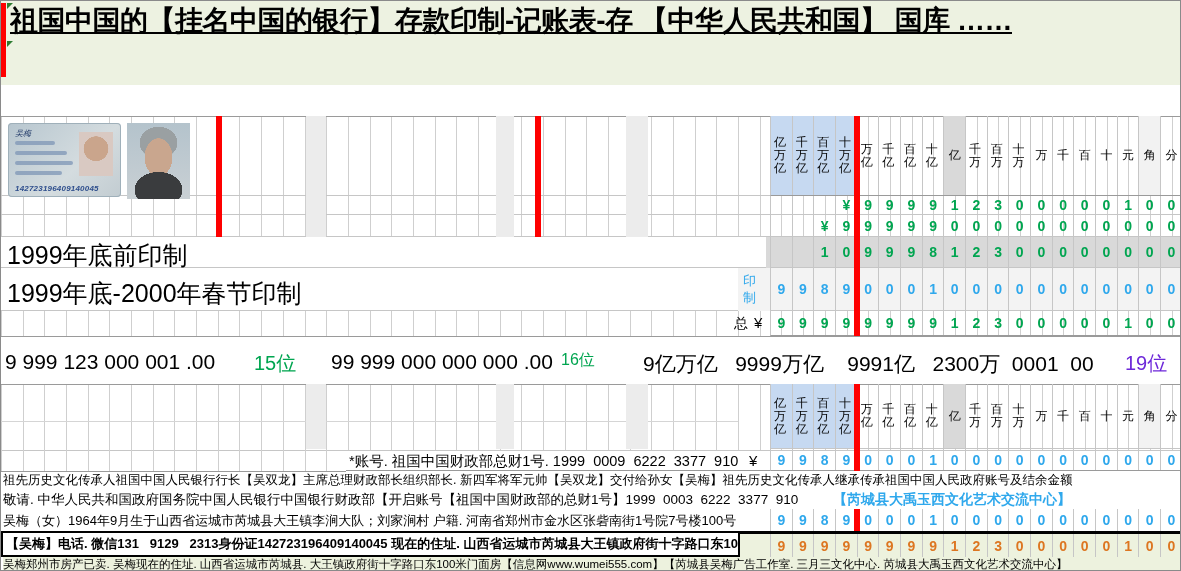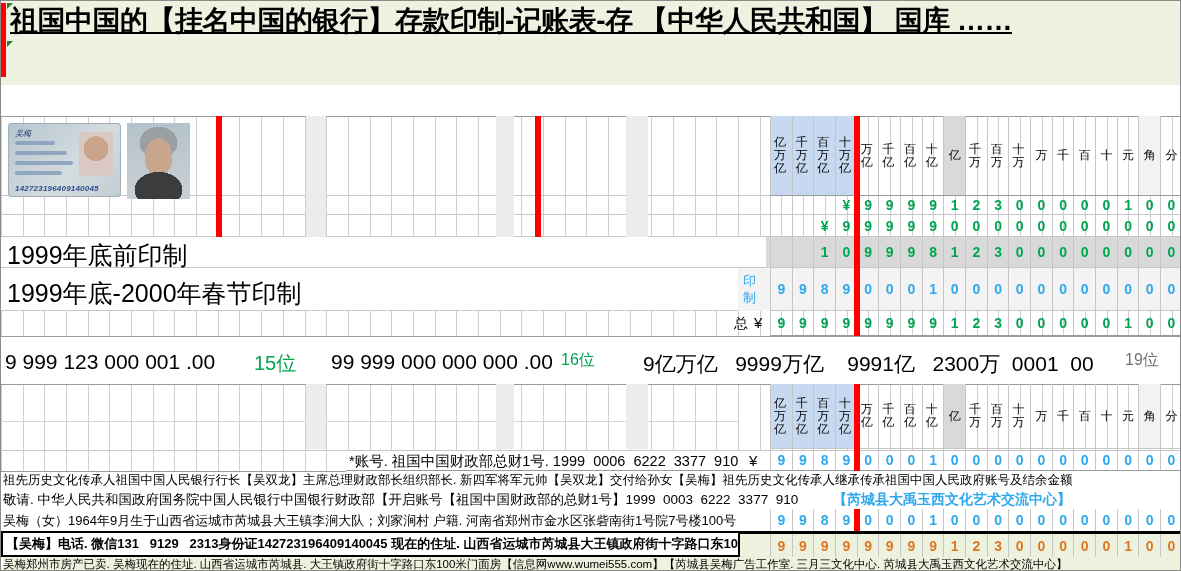--- a/index.html
+++ b/index.html
@@ -221,21 +221,21 @@
 
   <div class="abs redline" style="left:215px;top:115px;height:121px;"></div>
   <div class="abs redline" style="left:534px;top:115px;height:121px;"></div>
   <div class="abs redline" style="left:853px;top:115px;height:220px;"></div>
 
   <div class="abs smalltext" style="left:4px;top:349px;font-size:21px;">9 999 123 000 001 .00</div>
   <div class="abs smalltext" style="left:253px;top:349px;font-size:20px;color:#00a550;">15位</div>
   <div class="abs smalltext" style="left:330px;top:349px;font-size:21px;">99 999 000 000 000 .00</div>
   <div class="abs smalltext" style="left:560px;top:349px;font-size:16px;color:#00a550;">16位</div>
   <div class="abs smalltext" style="left:642px;top:349px;font-size:21px;">9亿万亿   9999万亿    9991亿   2300万  0001  00</div>
-  <div class="abs smalltext" style="left:1124px;top:349px;font-size:16px;color:#737373;">19位</div>
+  <div class="abs smalltext" style="left:1124px;top:349px;font-size:20px;color:#6d28d9;">19位</div>
 
   <div class="abs vgrid" style="left:0;top:383px;width:1181px;height:65px;border-top:1px solid #9a9a9a;border-bottom:1px solid #c6c6c6;"></div>
   <div class="abs" style="left:0;top:420px;width:737px;height:1px;background:#d5d5d5;"></div>
   <div class="abs shadecol" style="left:305px;top:383px;width:20px;height:65px;z-index:1;"></div>
   <div class="abs shadecol" style="left:495px;top:383px;width:18px;height:65px;z-index:1;"></div>
   <div class="abs shadecol" style="left:625px;top:383px;width:22px;height:65px;z-index:1;"></div>
   <div class="abs cells hdr" style="top:383px;height:65px;border-bottom:1px solid #c6c6c6;">
       <span>亿万亿</span>
       <span>千万亿</span>
       <span>百万亿</span>
@@ -252,21 +252,21 @@
       <span>千</span>
       <span>百</span>
       <span>十</span>
       <span>元</span>
       <span>角</span>
       <span>分</span>
     </div>
 
   <div class="abs vgrid" style="left:0;top:448px;width:345px;height:22px;border-bottom:1px solid #9a9a9a;"></div>
   <div class="abs" style="left:345px;top:448px;width:424px;height:22px;border-bottom:1px solid #9a9a9a;box-sizing:border-box;"></div>
-  <div class="abs smalltext" style="left:348px;top:451px;font-size:14.5px;">*账号. 祖国中国财政部总财1号. 1999  0006  6222  3377  910</div>
+  <div class="abs smalltext" style="left:348px;top:451px;font-size:14.5px;">*账号. 祖国中国财政部总财1号. 1999  0009  6222  3377  910</div>
   <div class="abs" style="left:748px;top:451px;font-size:15px;z-index:4;">¥</div>
   <div class="abs cells blue" style="top:448px;height:22px;border-bottom:1px solid #9a9a9a;">
       <span>9</span>
       <span>9</span>
       <span>8</span>
       <span>9</span>
       <span>0</span>
       <span>0</span>
       <span>0</span>
       <span>1</span>

